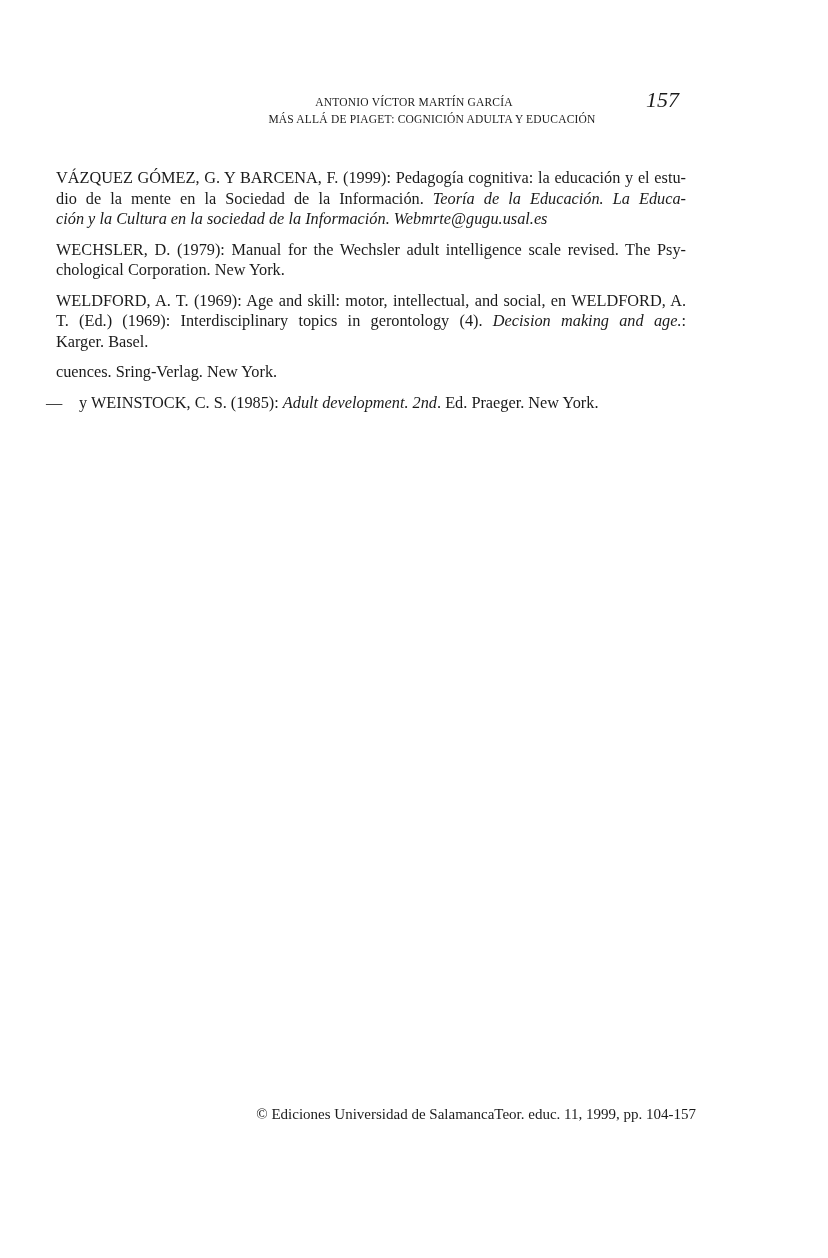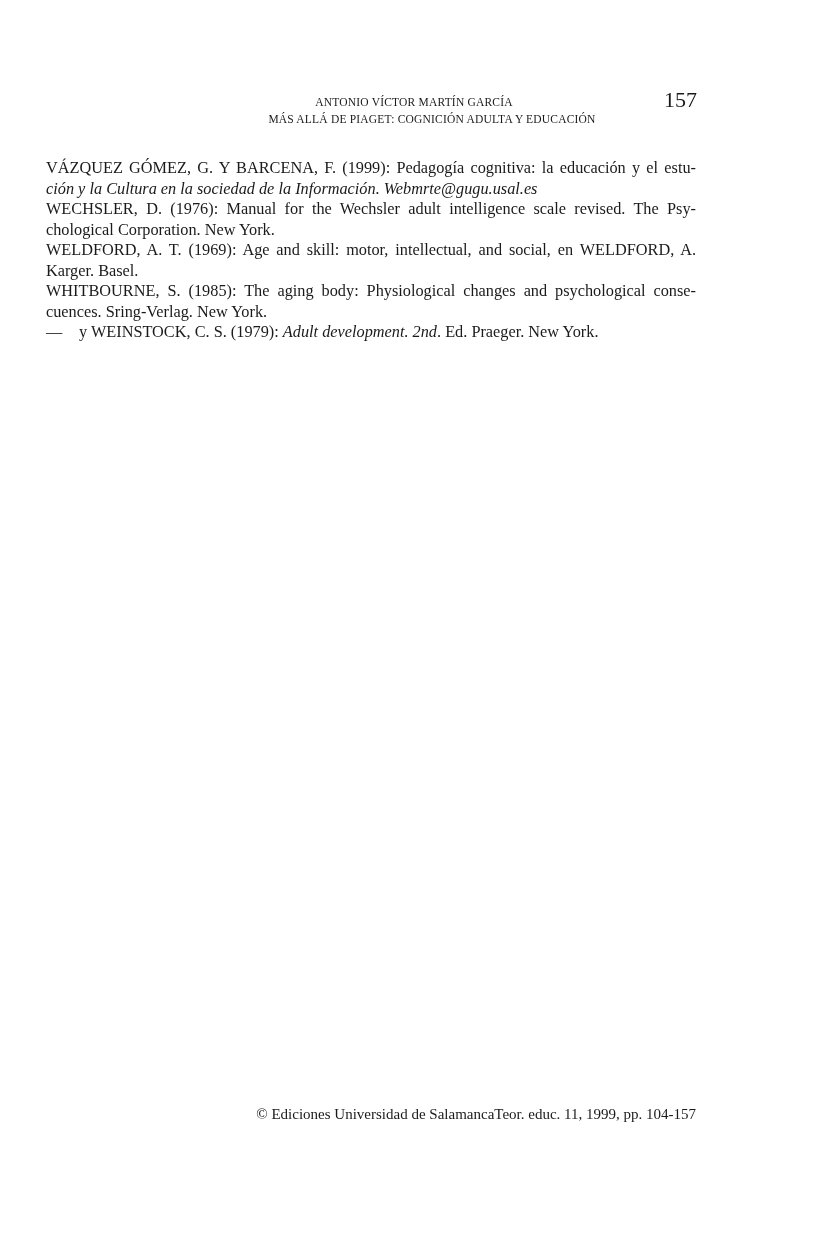--- a/index.html
+++ b/index.html
@@ -25,38 +25,39 @@
     .rh-line {
       font-size: 11.5px;
       letter-spacing: 0.2px;
       line-height: 17px;
       text-transform: uppercase;
     }
     .rh-author { }
     .rh-title { padding-left: 36px; }
     .page-number {
       position: absolute;
-      right: 131px;
+      right: 149px;
       top: 88px;
       font-size: 22px;
       line-height: 24px;
+      font-style: italic;
     }
     .refs {
       position: absolute;
       left: 46px;
       top: 158px;
       width: 650px;
       font-size: 16.3px;
       line-height: 20.5px;
     }
     .ref {
       padding-left: 33px;
       text-indent: -33px;
       text-align: justify;
-      margin: 0;
+      margin: 10px;
     }
     .ref .line {
       display: block;
       text-align: justify;
       text-align-last: justify;
     }
     .ref .line.last {
       text-align-last: left;
     }
     .ref .line.cont { padding-left: 0; }
@@ -85,36 +86,37 @@
 
 <div class="running-head">
   <div class="rh-line rh-author">Antonio Víctor Martín García</div>
   <div class="rh-line rh-title">Más allá de Piaget: cognición adulta y educación</div>
 </div>
 <div class="page-number">157</div>
 
 <div class="refs" id="refs">
     <p class="ref">
       <span class="line"><span>VÁZQUEZ GÓMEZ, G. Y BARCENA, F. (1999): Pedagogía cognitiva: la educación y el estu-</span></span>
+      <span class="line cont"><span>dio de la mente en la Sociedad de la Información. </span><em>Teoría de la Educación. La Educa-</em></span>
       <span class="line last cont"><em>ción y la Cultura en la sociedad de la Información. Webmrte@gugu.usal.es</em></span>
     </p>
     <p class="ref">
-      <span class="line"><span>WECHSLER, D. (1976): Manual for the Wechsler adult intelligence scale revised. The Psy-</span></span>
+      <span class="line"><span>WECHSLER, D. (1979): Manual for the Wechsler adult intelligence scale revised. The Psy-</span></span>
       <span class="line last cont"><span>chological Corporation. New York.</span></span>
     </p>
     <p class="ref">
       <span class="line"><span>WELDFORD, A. T. (1969): Age and skill: motor, intellectual, and social, en WELDFORD, A.</span></span>
+      <span class="line cont"><span>T. (Ed.) (1969): Interdisciplinary topics in gerontology (4). </span><em>Decision making and age.</em><span>:</span></span>
       <span class="line last cont"><span>Karger. Basel.</span></span>
     </p>
     <p class="ref">
-      <span class="line"><span>WHITBOURNE, S. (1985): The aging body: Physiological changes and psychological conse-</span></span>
       <span class="line last cont"><span>cuences. Sring-Verlag. New York.</span></span>
     </p>
     <p class="dash-ref">
       <span class="dash">—</span>
-      <span><span>y WEINSTOCK, C. S. (1979): </span><em>Adult development. 2nd</em><span>. Ed. Praeger. New York.</span></span>
+      <span><span>y WEINSTOCK, C. S. (1985): </span><em>Adult development. 2nd</em><span>. Ed. Praeger. New York.</span></span>
     </p>
   </div>
 
 <div class="footer">
   <span>© Ediciones Universidad de Salamanca</span>
   <span>Teor. educ. 11, 1999, pp. 104-157</span>
 </div>
 
 </body></html>

